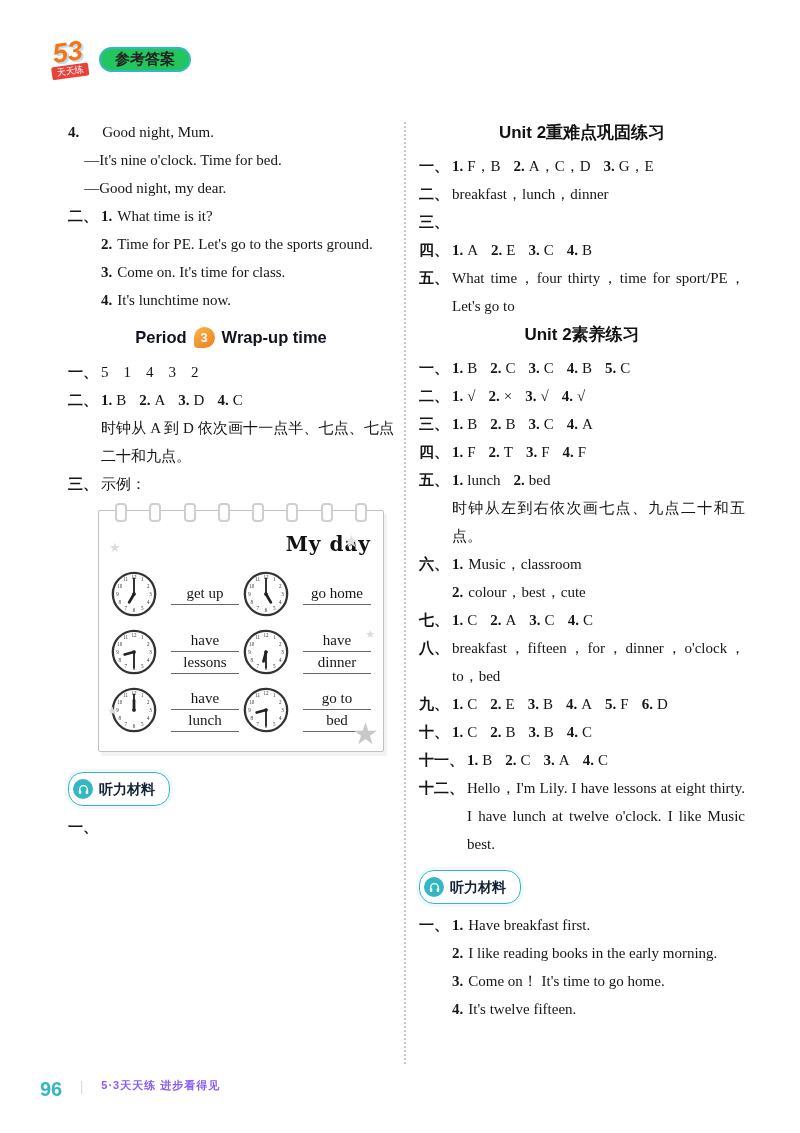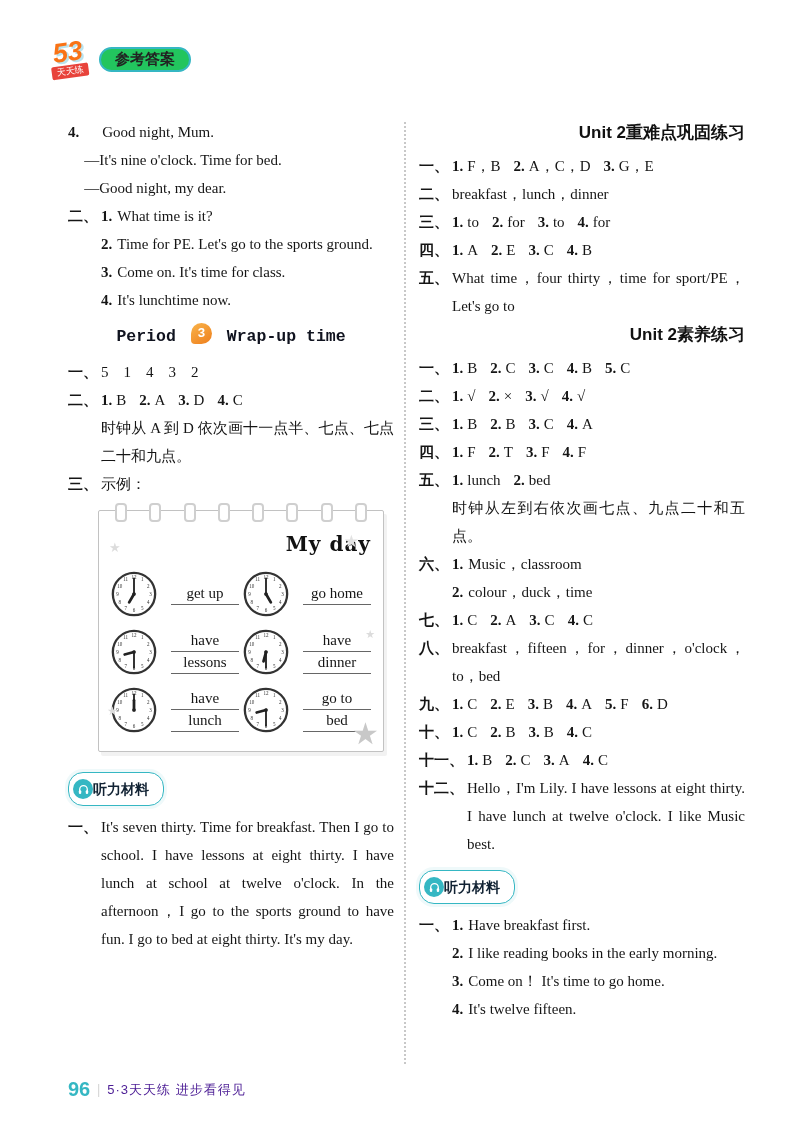--- a/index.html
+++ b/index.html
@@ -24,25 +24,25 @@
   .txt{flex:1;min-width:0}
   .t{text-align:justify}
   .ind{padding-left:18px}
   .item{display:flex}
   .num{font-weight:bold;flex:none;margin-right:5px}
   .pair{display:inline-block;margin-right:13px}
   .pair:last-child{margin-right:0}
   .pair .num{margin-right:4px}
   .note{text-align:justify}
 
-  .period{display:flex;align-items:flex-start;justify-content:center;gap:15px;
-          font-family:Liberation Mono, monospace;font-weight:bold;font-size:16.5px;margin:9px 0 7px;color:#10131f}
+  .period{display:flex;align-items:center;justify-content:center;gap:7px;
+          font-family:Liberation Sans, sans-serif;font-weight:bold;font-size:16.5px;margin:9px 0 7px;color:#10131f}
   .pnum{width:21px;height:21px;border-radius:50% 50% 50% 4px;background:linear-gradient(145deg,#f9b44a,#ee7e1c);
         color:#fff;font-size:13px;line-height:21px;text-align:center;flex:none}
-  .uhead{font-family:"Liberation Sans",sans-serif;font-weight:bold;font-size:17px;text-align:right;margin:1px 0 5px;color:#111}
+  .uhead{font-family:"Liberation Sans",sans-serif;font-weight:bold;font-size:17px;text-align:center;margin:1px 0 5px;color:#111}
 
   
   .card{position:relative;width:260px;margin:12px 0 8px 30px;background:#fff;border:1px solid #c2c2c2;border-radius:2px;
         padding:16px 12px 18px;box-shadow:3px 4px 0 rgba(0,0,0,0.05)}
   .clips{position:absolute;top:-8px;left:16px;right:16px;display:flex;justify-content:space-between}
   .clip{width:8px;height:15px;border:2px solid #cfcfcf;border-radius:4px;background:#fff}
   .card-title{text-align:right;font-family:"DejaVu Serif",serif;font-weight:bold;font-size:20px;line-height:34px;margin-bottom:10px;letter-spacing:1px;color:#111}
   .cells{display:grid;grid-template-columns:1fr 1fr;row-gap:12px;column-gap:4px}
   .cell{display:flex;align-items:center;gap:14px}
   .clock{width:46px;height:46px;flex:none}
@@ -50,31 +50,31 @@
   .lbl .l{border-bottom:1px solid #666;text-align:center;line-height:21px;min-height:21px}
   .lbl .l:empty{display:none}
   .star{position:absolute;color:#dcdcdc;line-height:1}
   .st1{left:10px;top:30px;font-size:13px}
   .st2{right:24px;top:22px;font-size:17px;color:#e2e2e2}
   .st3{right:8px;top:118px;font-size:11px}
   .st4{left:8px;bottom:34px;font-size:12px}
   .st5{right:4px;bottom:2px;font-size:30px;color:#c8c8c8}
 
   
-  .lsn{display:inline-flex;align-items:center;gap:0;border:1.6px solid #35b7c3;border-radius:15px;
+  .lsn{display:inline-flex;align-items:center;gap:6px;border:1.6px solid #35b7c3;border-radius:15px;
        padding:2px 14px 2px 4px;margin:12px 0 7px;background:#fff;box-shadow:0 0 0 3px rgba(53,183,195,0.08)}
   .lsn-ic{width:20px;height:20px;border-radius:50%;background:#35b7c3;display:flex;align-items:center;justify-content:center;flex:none}
   .lsn-ic svg{width:13px;height:13px}
   .lsn-t{font-family:"Liberation Sans",sans-serif;font-weight:bold;font-size:14px;color:#123}
 
   
-  #footer{position:absolute;left:68px;bottom:32px;display:flex;align-items:center;gap:7px}
+  #footer{position:absolute;left:40px;bottom:32px;display:flex;align-items:flex-start;gap:18px}
   .pg{color:#35b7c3;font-size:20px;font-weight:bold;font-family:"Liberation Sans",sans-serif}
   .fdiv{color:#c5c5c5;font-size:15px}
-  .ftx{color:#4c1d95;font-size:13px;font-weight:normal;font-family:"Liberation Sans",sans-serif;letter-spacing:1px}
+  .ftx{color:#8b5cf6;font-size:11px;font-weight:bold;font-family:"Liberation Sans",sans-serif;letter-spacing:1px}
 </style>
 </head>
 <body>
 
 <div id="header">
   <div class="logo">
     <span class="logo-53">53</span>
     <span class="logo-sub">天天练</span>
   </div>
   <div class="hbadge">参考答案</div>
@@ -337,21 +337,20 @@
           <path d="M5 15v-3a7 7 0 0 1 14 0v3" fill="none" stroke="#fff" stroke-width="2.4" stroke-linecap="round"></path>
           <rect x="3.4" y="13.4" width="4.4" height="7" rx="2" fill="#fff"></rect>
           <rect x="16.2" y="13.4" width="4.4" height="7" rx="2" fill="#fff"></rect>
         </svg>
     </span>
     <span class="lsn-t">听力材料</span>
   </div>
 
   <div class="sec">
     <span class="mk">一、</span>
-    <div class="txt t">It's seven thirty. Time for breakfast. Then I go to school. I have lessons at eight thirty. I have lunch at school at twelve o'clock. In the afternoon，I go to the sports ground to have fun. I go to bed at eight thirty. It's my day.</div>
   </div>
 
 </div>
 
 <div class="col" id="colR">
 
   <div class="uhead">Unit 2重难点巩固练习</div>
 
   <div class="sec">
     <span class="mk">一、</span>
@@ -362,25 +361,20 @@
       </div>
   </div>
 
   <div class="sec">
     <span class="mk">二、</span>
     <div class="txt t">breakfast，lunch，dinner</div>
   </div>
 
   <div class="sec">
     <span class="mk">三、</span>
-    <div class="txt">
-        <div class="pairs">
-      
-    <span class="pair"><span class="num">1.</span><span>to</span></span><span class="pair"><span class="num">2.</span><span>for</span></span><span class="pair"><span class="num">3.</span><span>to</span></span><span class="pair"><span class="num">4.</span><span>for</span></span></div>
-      </div>
   </div>
 
   <div class="sec">
     <span class="mk">四、</span>
     <div class="txt">
         <div class="pairs">
       
     <span class="pair"><span class="num">1.</span><span>A</span></span><span class="pair"><span class="num">2.</span><span>E</span></span><span class="pair"><span class="num">3.</span><span>C</span></span><span class="pair"><span class="num">4.</span><span>B</span></span></div>
       </div>
   </div>
@@ -442,21 +436,21 @@
     <span class="mk">六、</span>
     <div class="txt">
 
         <div class="item">
           <span class="num">1.</span>
           <div class="t">Music，classroom</div>
         </div>
 
         <div class="item">
           <span class="num">2.</span>
-          <div class="t">colour，duck，time</div>
+          <div class="t">colour，best，cute</div>
         </div>
       </div>
   </div>
 
   <div class="sec">
     <span class="mk">七、</span>
     <div class="txt">
         <div class="pairs">
       
     <span class="pair"><span class="num">1.</span><span>C</span></span><span class="pair"><span class="num">2.</span><span>A</span></span><span class="pair"><span class="num">3.</span><span>C</span></span><span class="pair"><span class="num">4.</span><span>C</span></span></div>

